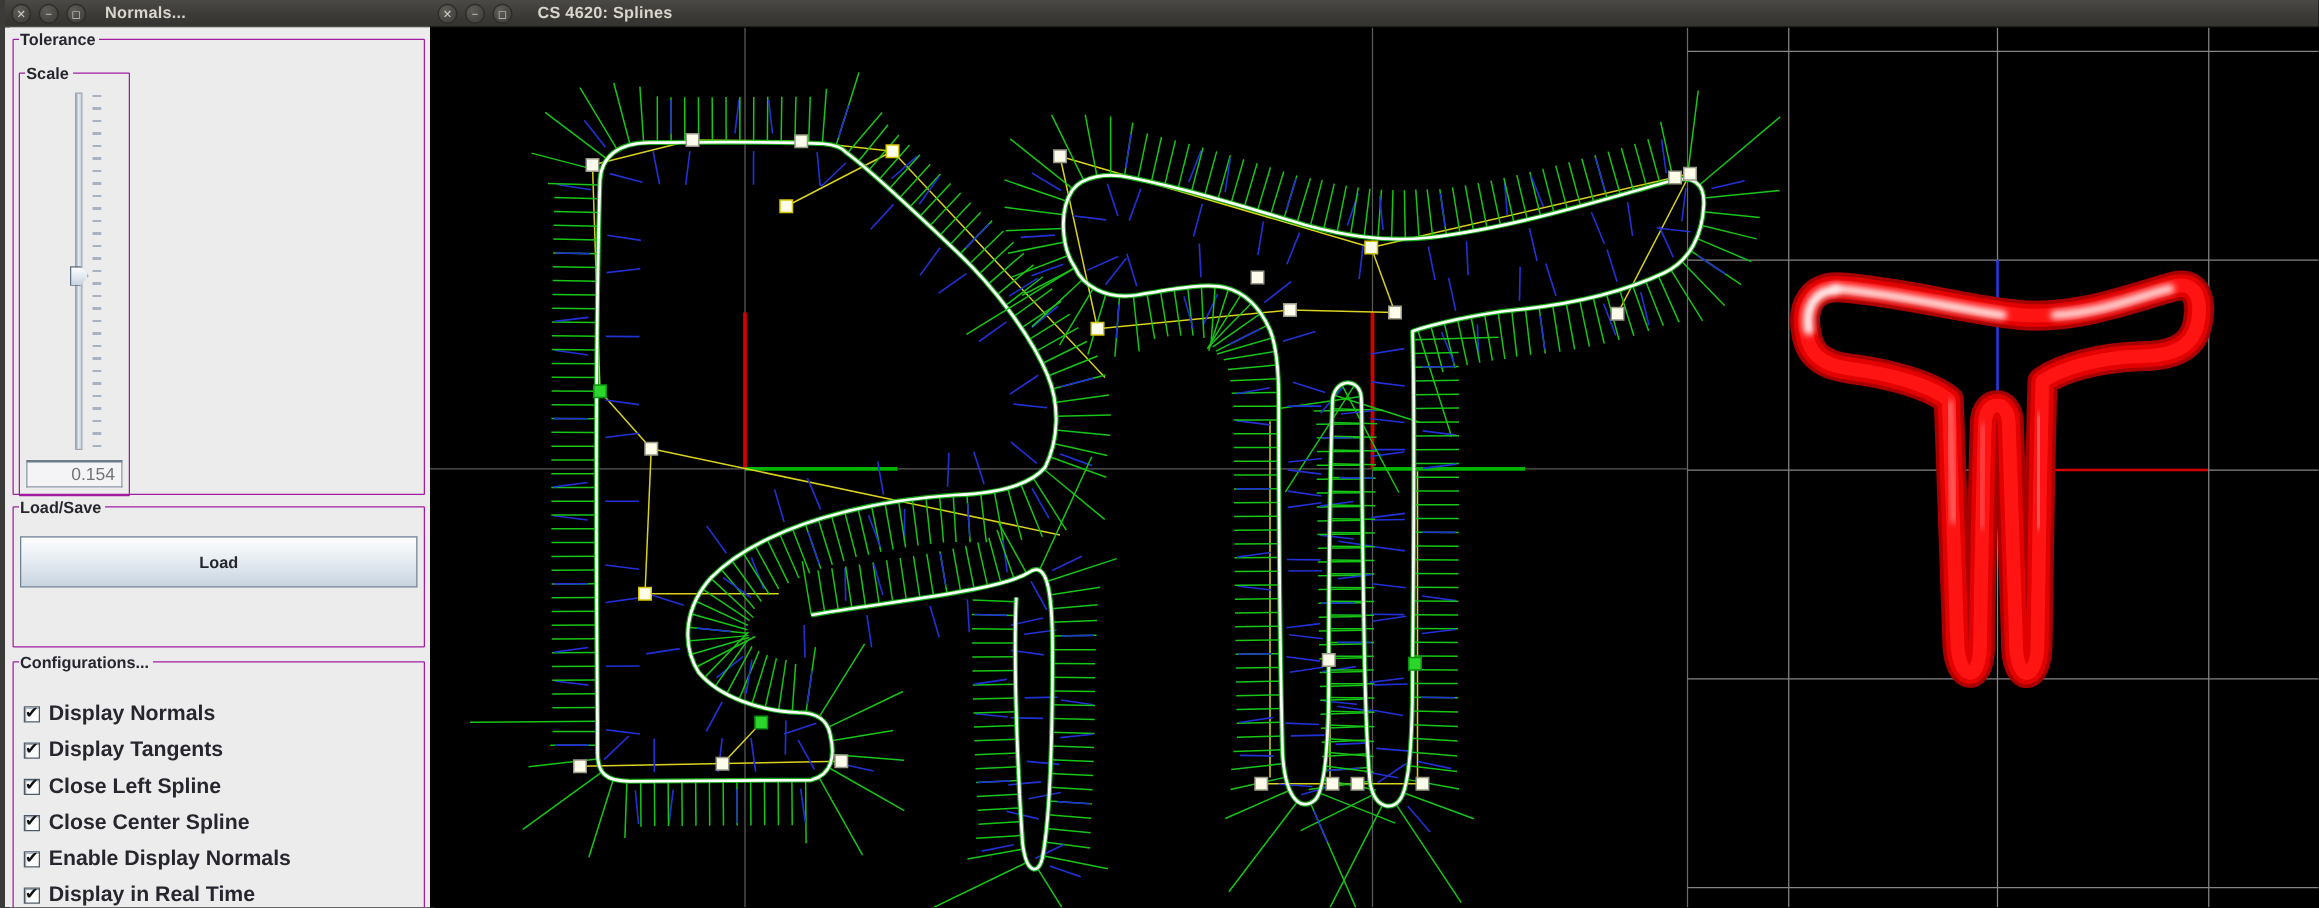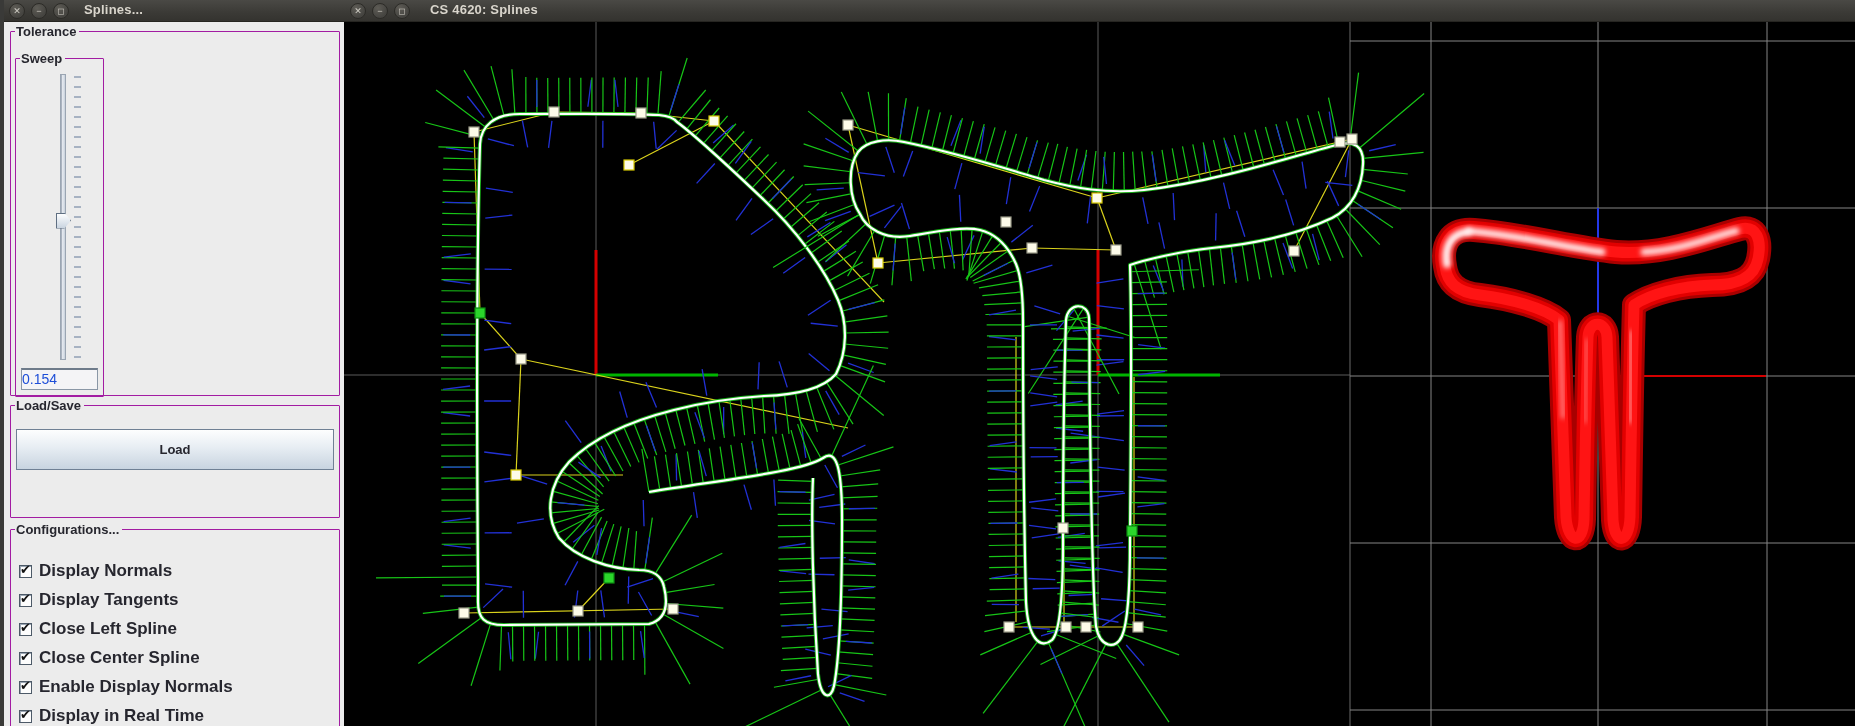--- a/index.html
+++ b/index.html
@@ -26,22 +26,22 @@
   #fs-left { left:4px; } #fs-center { left:96px; } #fs-right { left:188px; }
   .slider-area { position:absolute; left:0; top:4px; width:100%; height:290px; }
   .vtrack { position:absolute; left:44px; top:4px; width:6px; height:286px;
     background:linear-gradient(90deg,#8e99a8,#e8ecf2 40%,#c6cfda); border:1px solid #9aa5b2; }
   .vticks { position:absolute; left:58px; top:6px; width:7px; height:284px;
     background:repeating-linear-gradient(to bottom, #a7b2c2 0 2px, transparent 2px 10px); }
   .vthumb { position:absolute; left:40px; width:15px; height:16px;
     background:linear-gradient(#fdfeff,#c9d4e0); border:1px solid #5f6f82;
     clip-path:polygon(0 0, 55% 0, 100% 50%, 55% 100%, 0 100%); }
   .val-box { position:absolute; left:5px; bottom:6px; right:5px; height:22px; background:#f4f4f6;
-    border:1px solid #8a97a6; border-top:2px solid #6e7b8a; font-size:14px; color:#1d4ed8;
-    line-height:19px; padding-right:5px; }
+    border:1px solid #8a97a6; border-top:2px solid #6e7b8a; font-size:14px; color:#737373;
+    text-align:right; line-height:19px; padding-right:5px; }
 
   
   #fs-loadsave { left:2px; top:376px; width:282px; height:120px; width:330px; }
   .jbutton { position:absolute; left:5px; right:5px; height:41px;
     background:linear-gradient(#fdfefe,#e7edf3 45%,#c8d4e0); border:1px solid #6f8094;
     font-family:"Liberation Sans",sans-serif; font-size:13px; font-weight:bold; color:#26262e; }
   #btn-load { top:16px; } #btn-save { top:63px; }
 
   
   #fs-config { left:2px; top:500px; width:330px; height:222px; }
@@ -58,28 +58,28 @@
 </style>
 </head>
 <body>
 <div id="stage">
 
 <div id="options-window">
   <div class="titlebar">
     <div class="tb-btn" style="left:5px">✕</div>
     <div class="tb-btn" style="left:27px">−</div>
     <div class="tb-btn" style="left:49px">◻</div>
-    <div class="tb-title" style="left:80px">Splines...</div>
+    <div class="tb-title" style="left:80px">Normals...</div>
   </div>
   <div id="options-body">
     <fieldset id="fs-tolerance" style="left:2px; top:2px; width:330px; height:372px;">
       <legend>Tolerance</legend>
 
       <fieldset class="slider-box" id="fs-left">
-        <legend>Sweep</legend>
+        <legend>Scale</legend>
         <div class="slider-area">
           <div class="vtrack"></div>
           <div class="vticks"></div>
           <div class="vthumb" style="top: 142.51px;"></div>
         </div>
         <div class="val-box">0.154</div>
       </fieldset>
 
 
     </fieldset>

